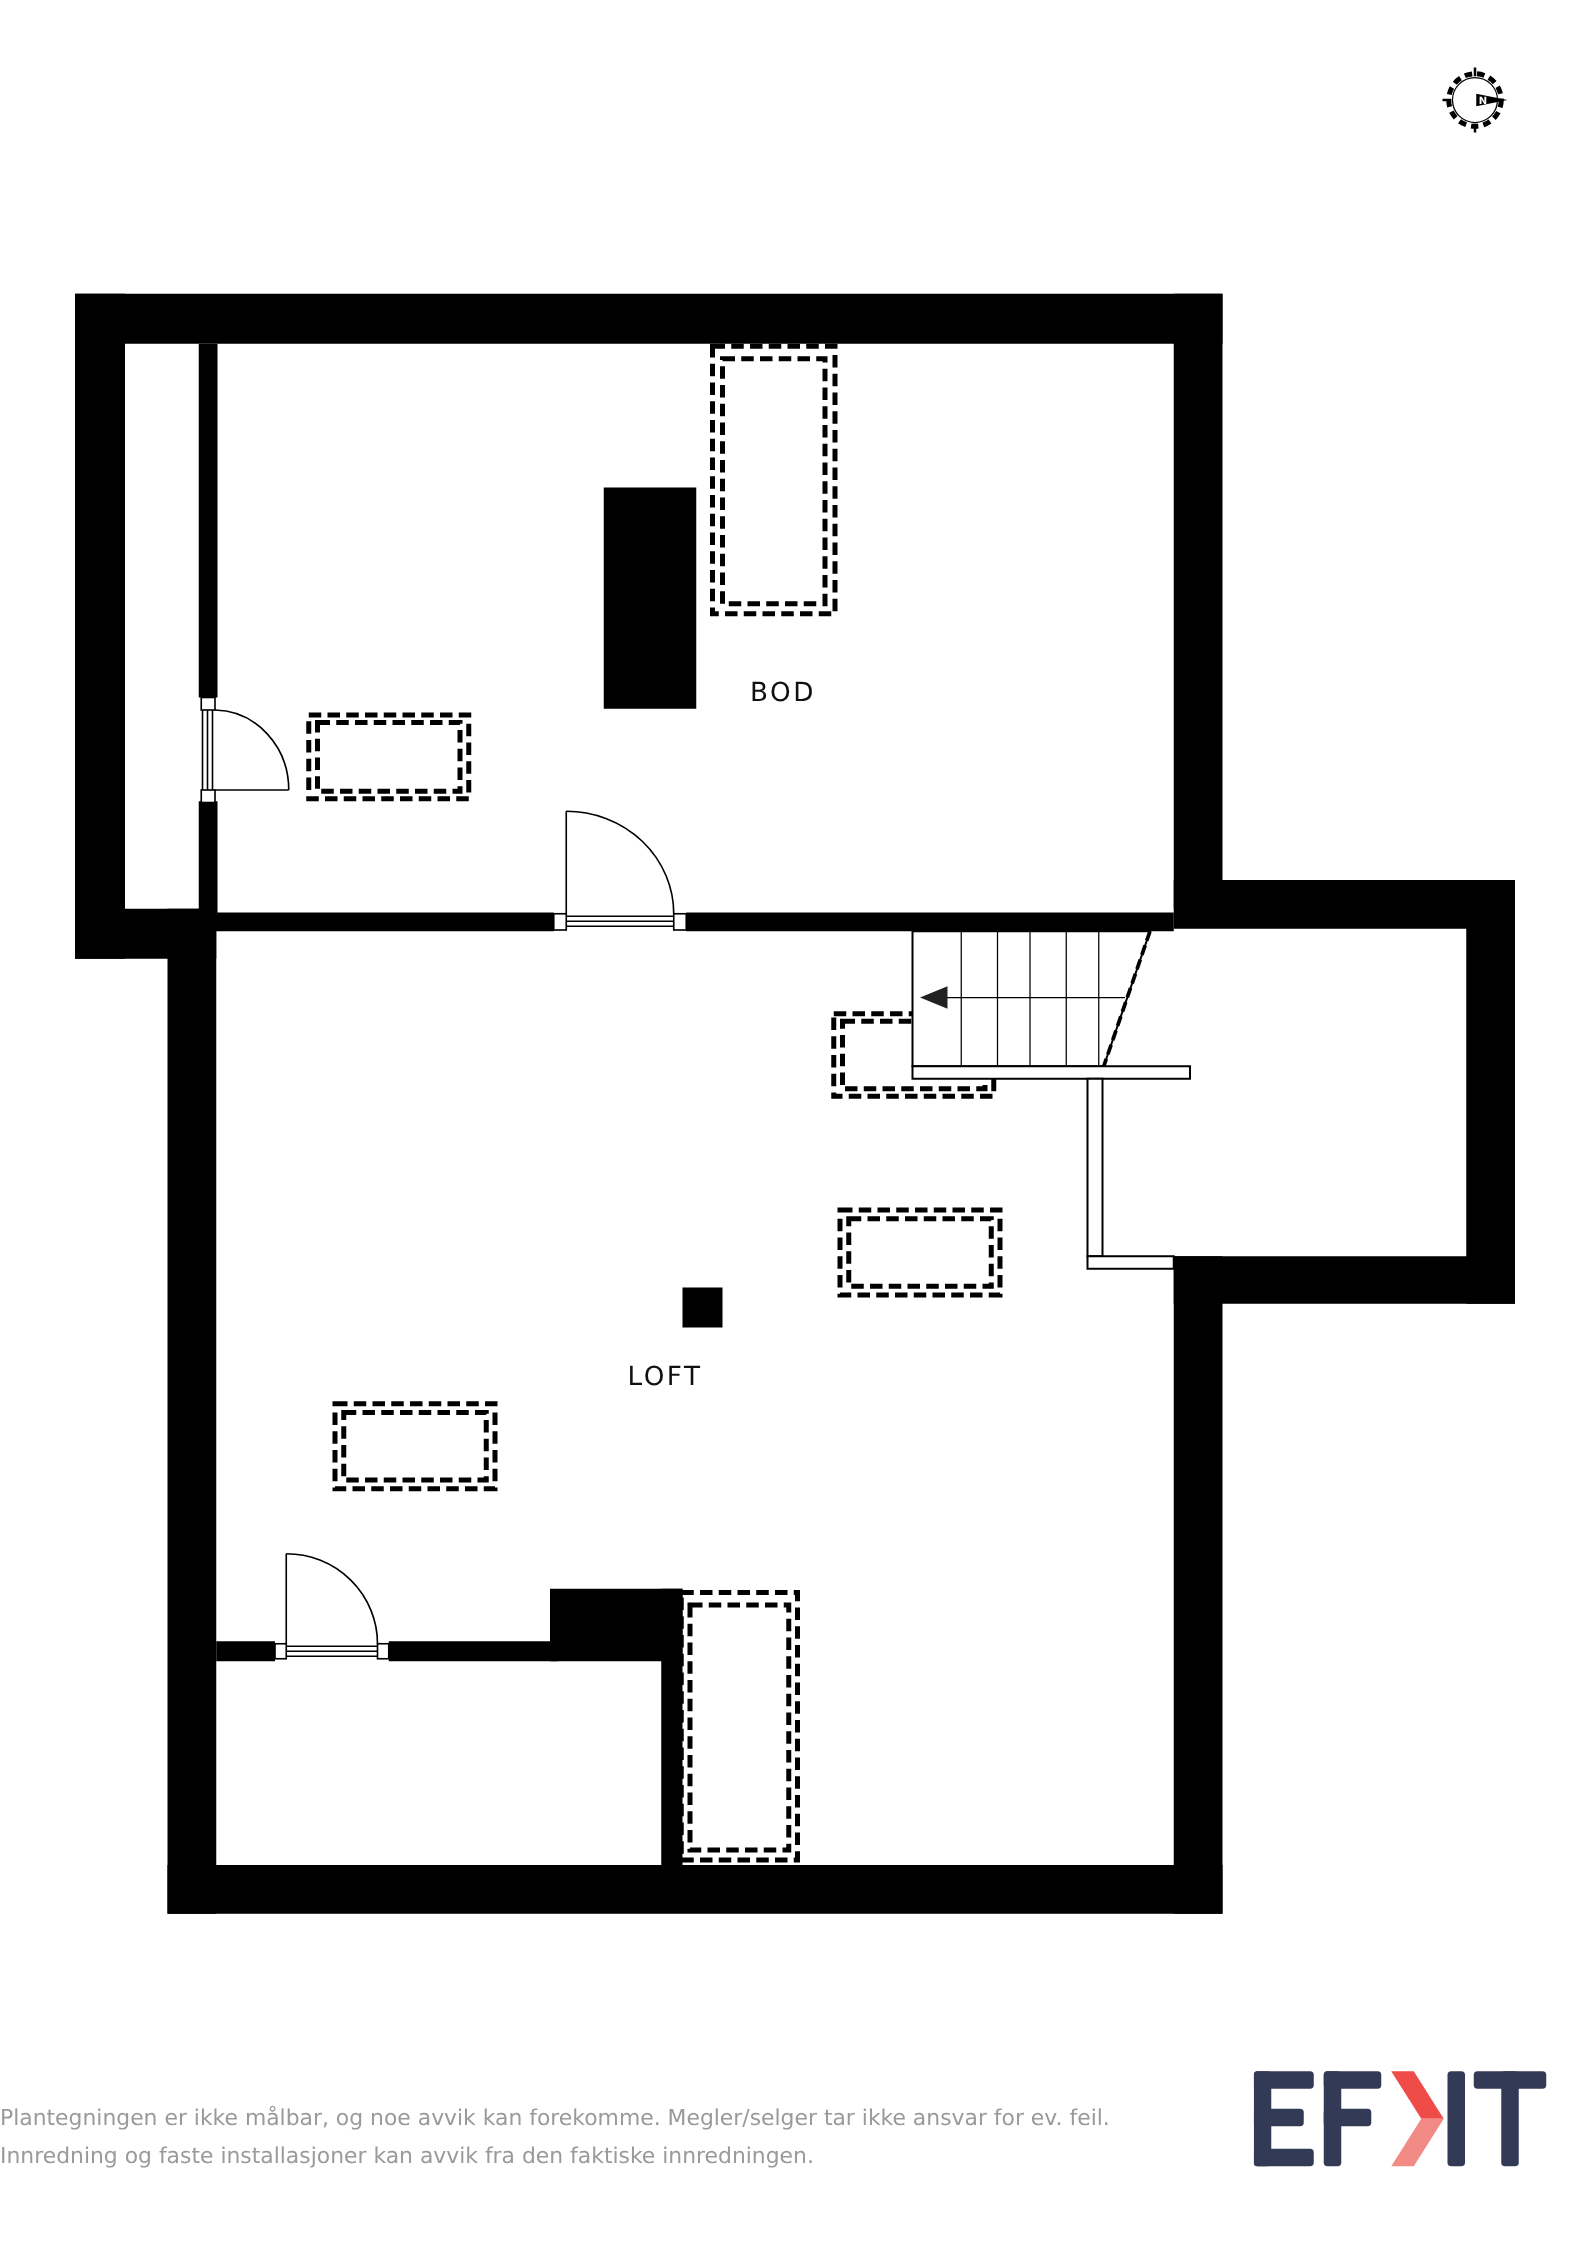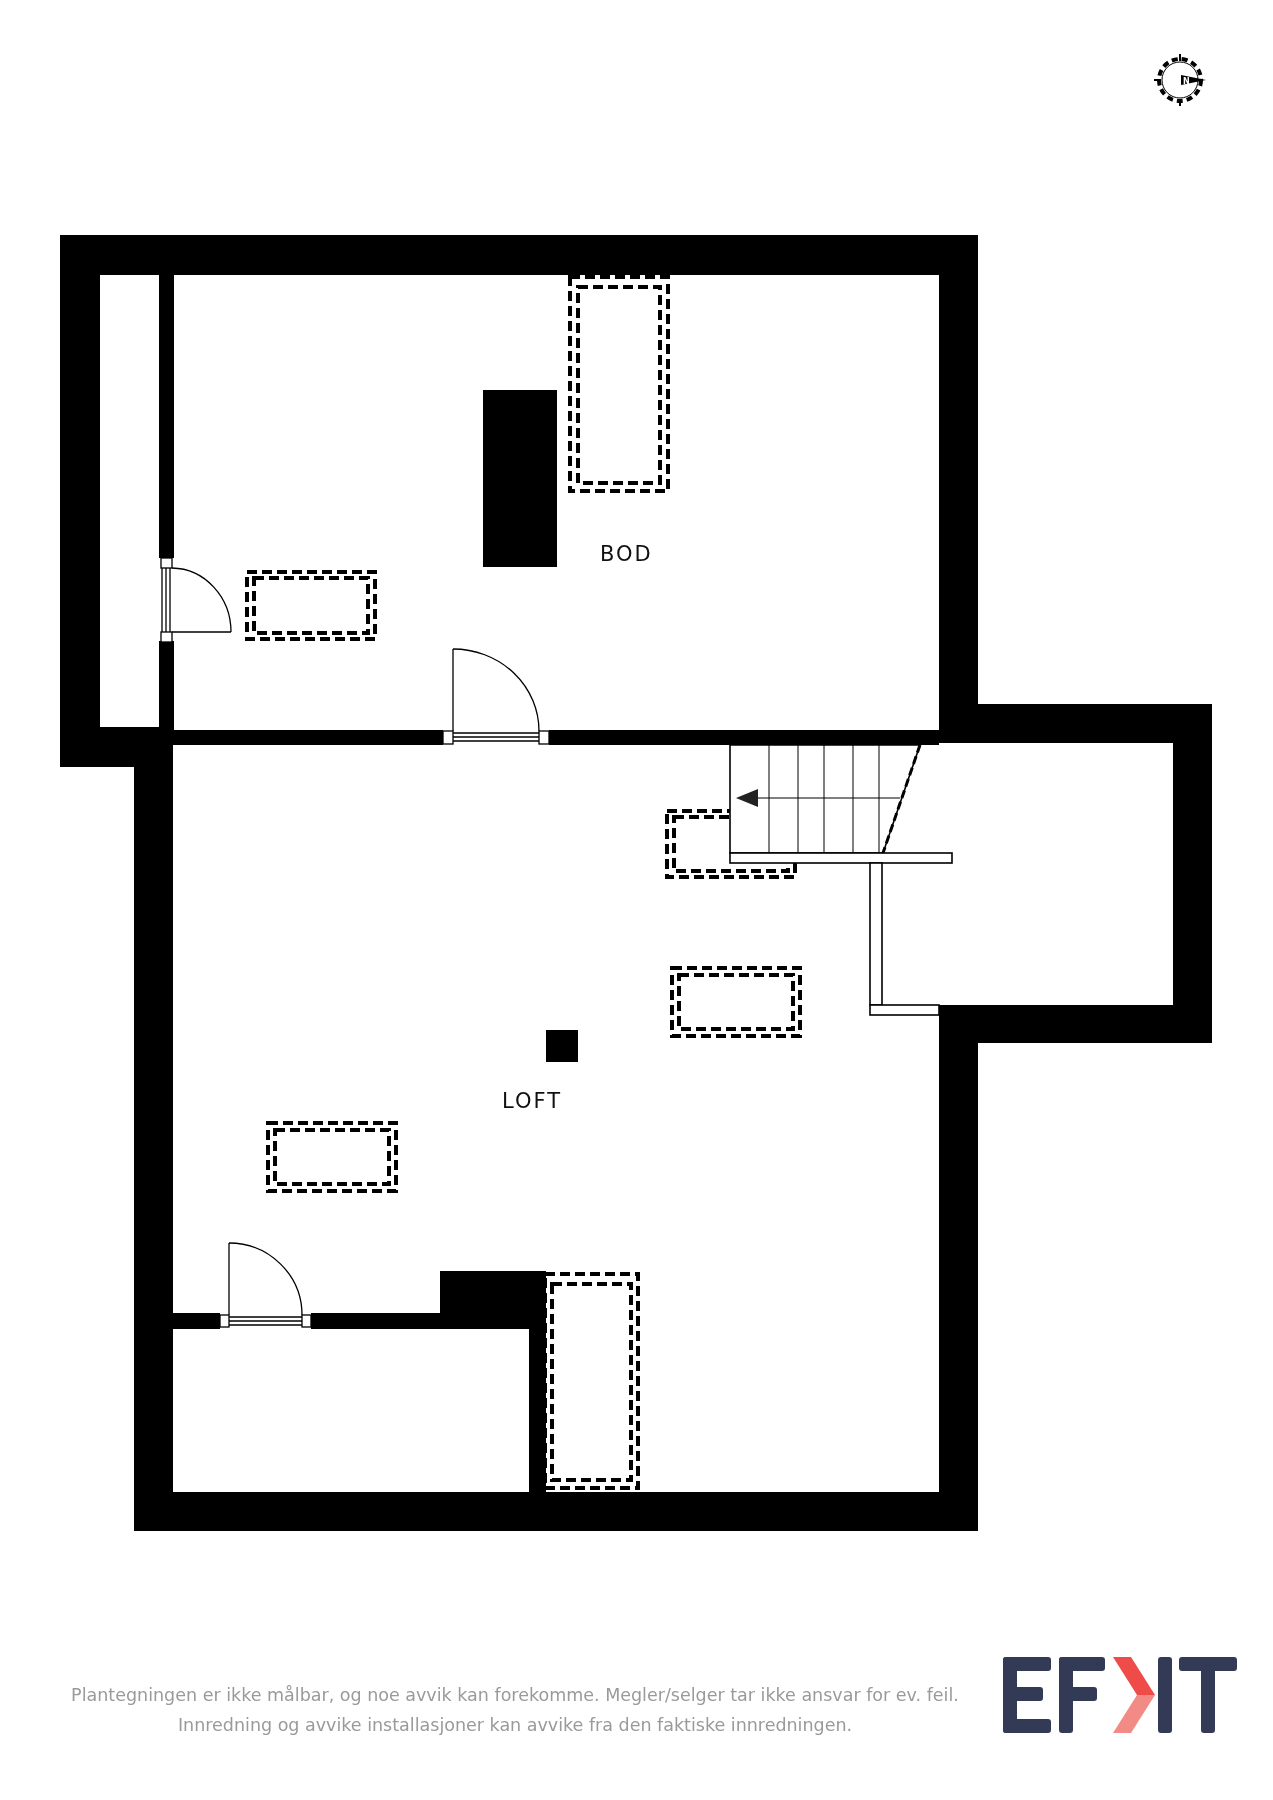--- a/index.html
+++ b/index.html
@@ -1,21 +1,21 @@
 <!DOCTYPE html>
 <html><head>
 <meta charset="utf-8">
 <style>
   html, body { margin: 0; padding: 0; background: #ffffff; }
   body { width: 1273px; height: 1800px; position: relative; overflow: hidden;
          font-family: "DejaVu Sans", sans-serif; }
   #plan { position: absolute; left: 0; top: 0; }
   .room-label { position: absolute; font-family: "DejaVu Sans", sans-serif;
                 font-size: 21px; letter-spacing: 2px; color: #111; white-space: nowrap; }
-  .footer { position: absolute; left: 0; width: 1030px; text-align: center;
+  .footer { position: absolute; left: 0; width: 1030px; text-align: left;
             font-family: "DejaVu Sans", sans-serif; color: #9a9a9a; font-size: 17.5px; line-height: 30px; }
   .logo { position: absolute; left: 1003px; top: 1655px; width: 236px; height: 80px; }
   .compass { position: absolute; left: 1150px; top: 50px; width: 60px; height: 60px; }
 </style>
 </head>
 <body>
 
 <svg id="plan" width="1273" height="1800" viewBox="0 0 1273 1800" xmlns="http://www.w3.org/2000/svg">
 
   <g fill="#000">
@@ -127,21 +127,21 @@
   <circle cx="30" cy="30" r="18" fill="none" stroke="#000" stroke-width="1"></circle>
   <line x1="30" y1="4" x2="30" y2="11" stroke="#000" stroke-width="2"></line>
   <line x1="30" y1="49" x2="30" y2="56" stroke="#000" stroke-width="2"></line>
   <line x1="4" y1="30" x2="11" y2="30" stroke="#000" stroke-width="2"></line>
   <polygon points="31,25 56,30 31,35" fill="#000"></polygon>
   <text x="33" y="33.5" font-size="8" font-family="DejaVu Sans, sans-serif" fill="#fff" font-weight="bold">N</text>
 </svg>
 
 <div class="footer" style="top:1680px;">
   <div>Plantegningen er ikke målbar, og noe avvik kan forekomme. Megler/selger tar ikke ansvar for ev. feil.</div>
-  <div>Innredning og avvike installasjoner kan avvike fra den faktiske innredningen.</div>
+  <div>Innredning og faste installasjoner kan avvik fra den faktiske innredningen.</div>
 </div>
 
 <svg class="logo" viewBox="0 0 236 80" xmlns="http://www.w3.org/2000/svg">
   <g fill="#333a56">
 
     <rect x="0" y="2" width="14" height="76" rx="3"></rect>
     <rect x="0" y="2" width="48" height="14" rx="3"></rect>
     <rect x="0" y="32" width="40" height="14" rx="3"></rect>
     <rect x="0" y="64" width="48" height="14" rx="3"></rect>
 

